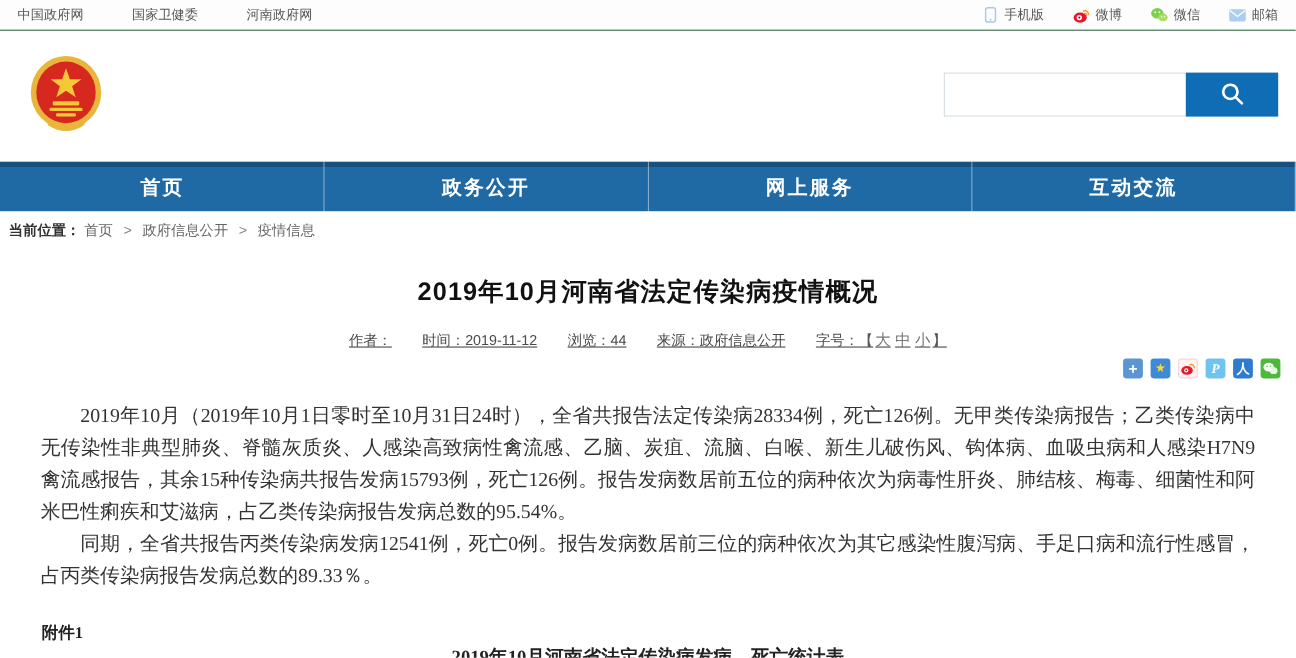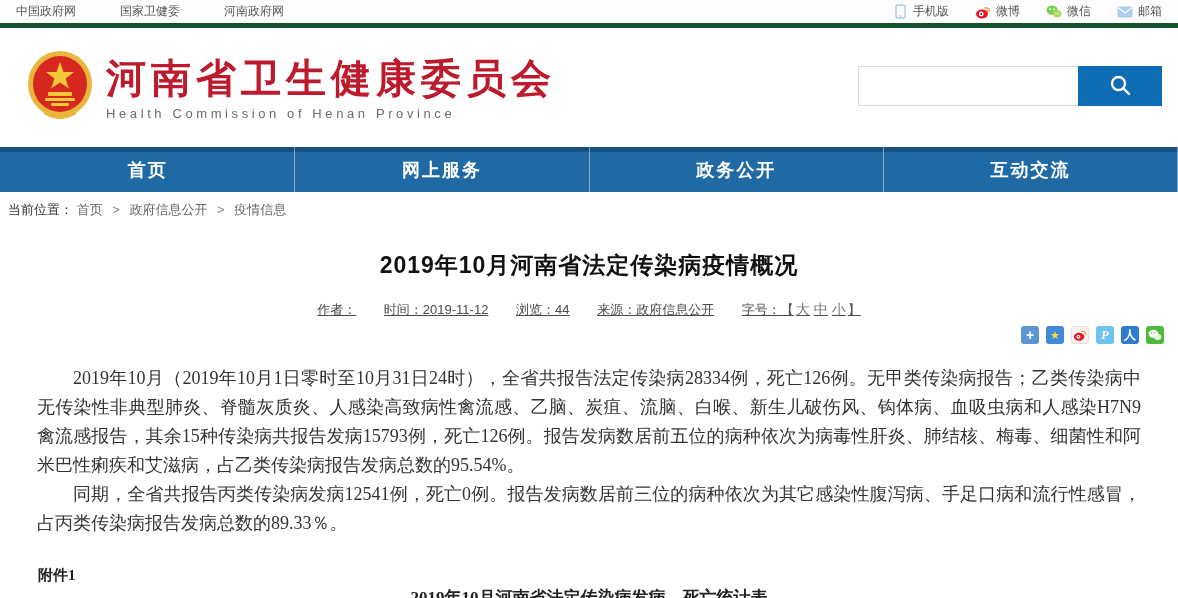--- a/index.html
+++ b/index.html
@@ -4,21 +4,21 @@
 <style>
   * { margin:0; padding:0; box-sizing:border-box; }
   html,body { background:#fff; }
   body {
     width:1178px; height:598px; overflow:hidden; position:relative;
     font-family:"Liberation Sans","DejaVu Sans",sans-serif; color:#333;
   }
   
   .topbar {
     position:absolute; top:0; left:0; width:1178px; height:28px;
-    background:#fdfdfd; border-bottom:5px solid #14532d;
+    background:#fdfdfd; border-bottom:1px solid #14532d;
     display:flex; align-items:center; justify-content:space-between;
     padding:0 16px; font-size:12px; color:#555;
   }
   .topbar-left { display:flex; gap:44px; }
   .topbar-left a { color:#555; text-decoration:none; cursor:pointer; }
   .topbar-right { display:flex; gap:26px; align-items:center; }
   .topbar-right .tb-item { display:flex; align-items:center; gap:5px; cursor:pointer; color:#555; }
   .tb-ico { display:inline-flex; width:16px; height:16px; align-items:center; justify-content:center; }
   
   .header { position:absolute; top:28px; left:0; width:1178px; height:117px; background:#fff; }
@@ -47,21 +47,21 @@
   .nav-item {
     flex:1; text-align:center; line-height:47px; color:#fff; font-size:18px;
     font-weight:bold; letter-spacing:2px; cursor:pointer;
     border-right:1px solid rgba(255,255,255,.45);
   }
   .nav-item:first-child { border-left:1px solid rgba(255,255,255,0); }
   
   .breadcrumb {
     position:absolute; top:196px; left:8px; font-size:13px; color:#777; line-height:28px;
   }
-  .breadcrumb .bc-label { color:#333; font-weight:normal; }
+  .breadcrumb .bc-label { color:#333; font-weight:bold; }
   .breadcrumb a { color:#666; text-decoration:none; cursor:pointer; }
   .bc-sep { margin:0 6px; color:#888; }
   
   .article-title {
     position:absolute; top:250px; left:0; width:1178px; text-align:center;
     font-size:23px; font-weight:bold; color:#111; letter-spacing:1px;
   }
   .meta {
     position:absolute; top:301px; left:0; width:1178px; text-align:center;
     font-size:13px; color:#4a4a4a;
@@ -159,41 +159,37 @@
     <svg width="68" height="72" viewBox="0 0 68 72">
       <ellipse cx="34" cy="34" rx="32" ry="33" fill="#e9b53b"></ellipse>
       <ellipse cx="34" cy="34" rx="27" ry="28" fill="#d6281e"></ellipse>
       <polygon points="34,12 37.5,22 48,22 39.6,28.4 42.8,38.5 34,32.4 25.2,38.5 28.4,28.4 20,22 30.5,22" fill="#f4c836"></polygon>
       <rect x="22" y="42" width="24" height="4" rx="1" fill="#f4c836"></rect>
       <rect x="19" y="48" width="30" height="3" rx="1" fill="#f4c836"></rect>
       <rect x="25" y="53" width="18" height="3" rx="1" fill="#f4c836"></rect>
       <path d="M14 56 Q34 70 54 56 L50 64 Q34 74 18 64 Z" fill="#e9b53b"></path>
     </svg>
   </div>
-  <div class="site-id">
-    <div class="site-title">河南省卫生健康委员会</div>
-    <div class="site-sub">Health Commission of Henan Province</div>
-  </div>
   <div class="searchbox">
     <input class="search-input" type="text" value="" style="">
     <button class="search-btn">
       <span>
         <svg width="24" height="24" viewBox="0 0 24 24">
             <circle cx="10.5" cy="10.5" r="6.5" fill="none" stroke="#fff" stroke-width="2.4"></circle>
             <line x1="15.5" y1="15.5" x2="21" y2="21" stroke="#fff" stroke-width="2.4" stroke-linecap="round"></line>
           </svg>
       </span>
     </button>
   </div>
 </div>
 
 <div class="nav">
   <div class="nav-item">首页</div>
+  <div class="nav-item">政务公开</div>
   <div class="nav-item">网上服务</div>
-  <div class="nav-item">政务公开</div>
   <div class="nav-item">互动交流</div>
 </div>
 
 <div class="breadcrumb">
   <span class="bc-label">当前位置：</span>
   <a>首页</a>
   <span class="bc-sep">&gt;</span>
   <a>政府信息公开</a>
   <span class="bc-sep">&gt;</span>
   <a>疫情信息</a>

